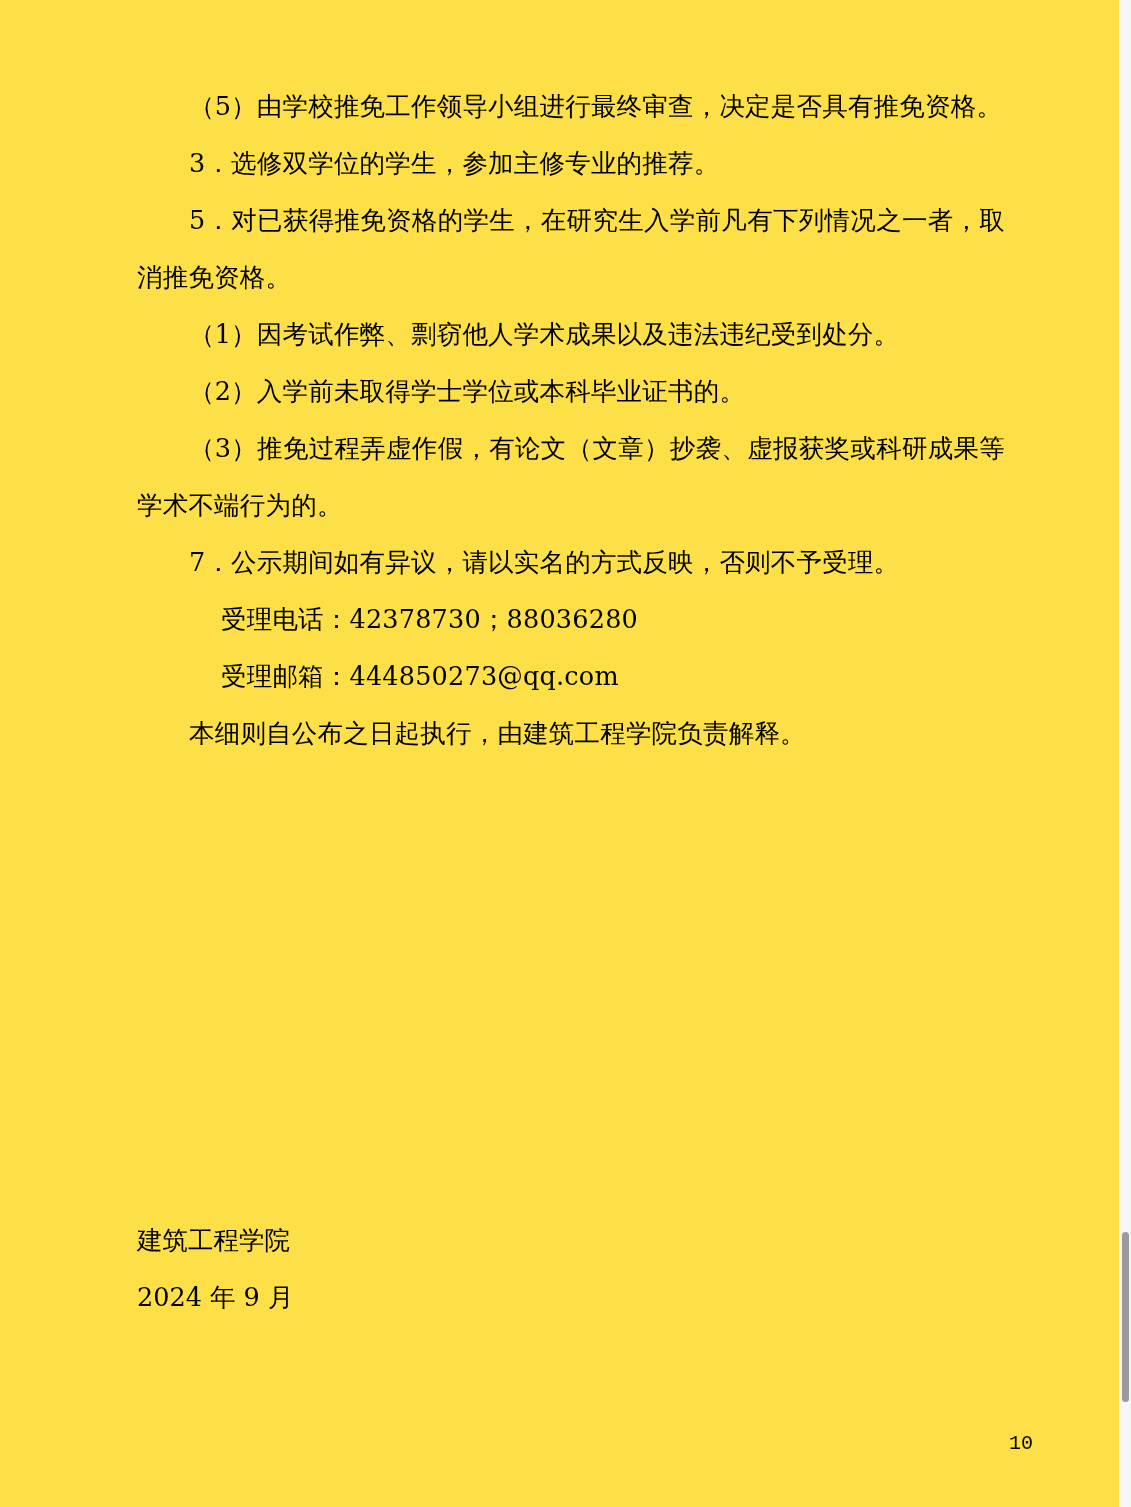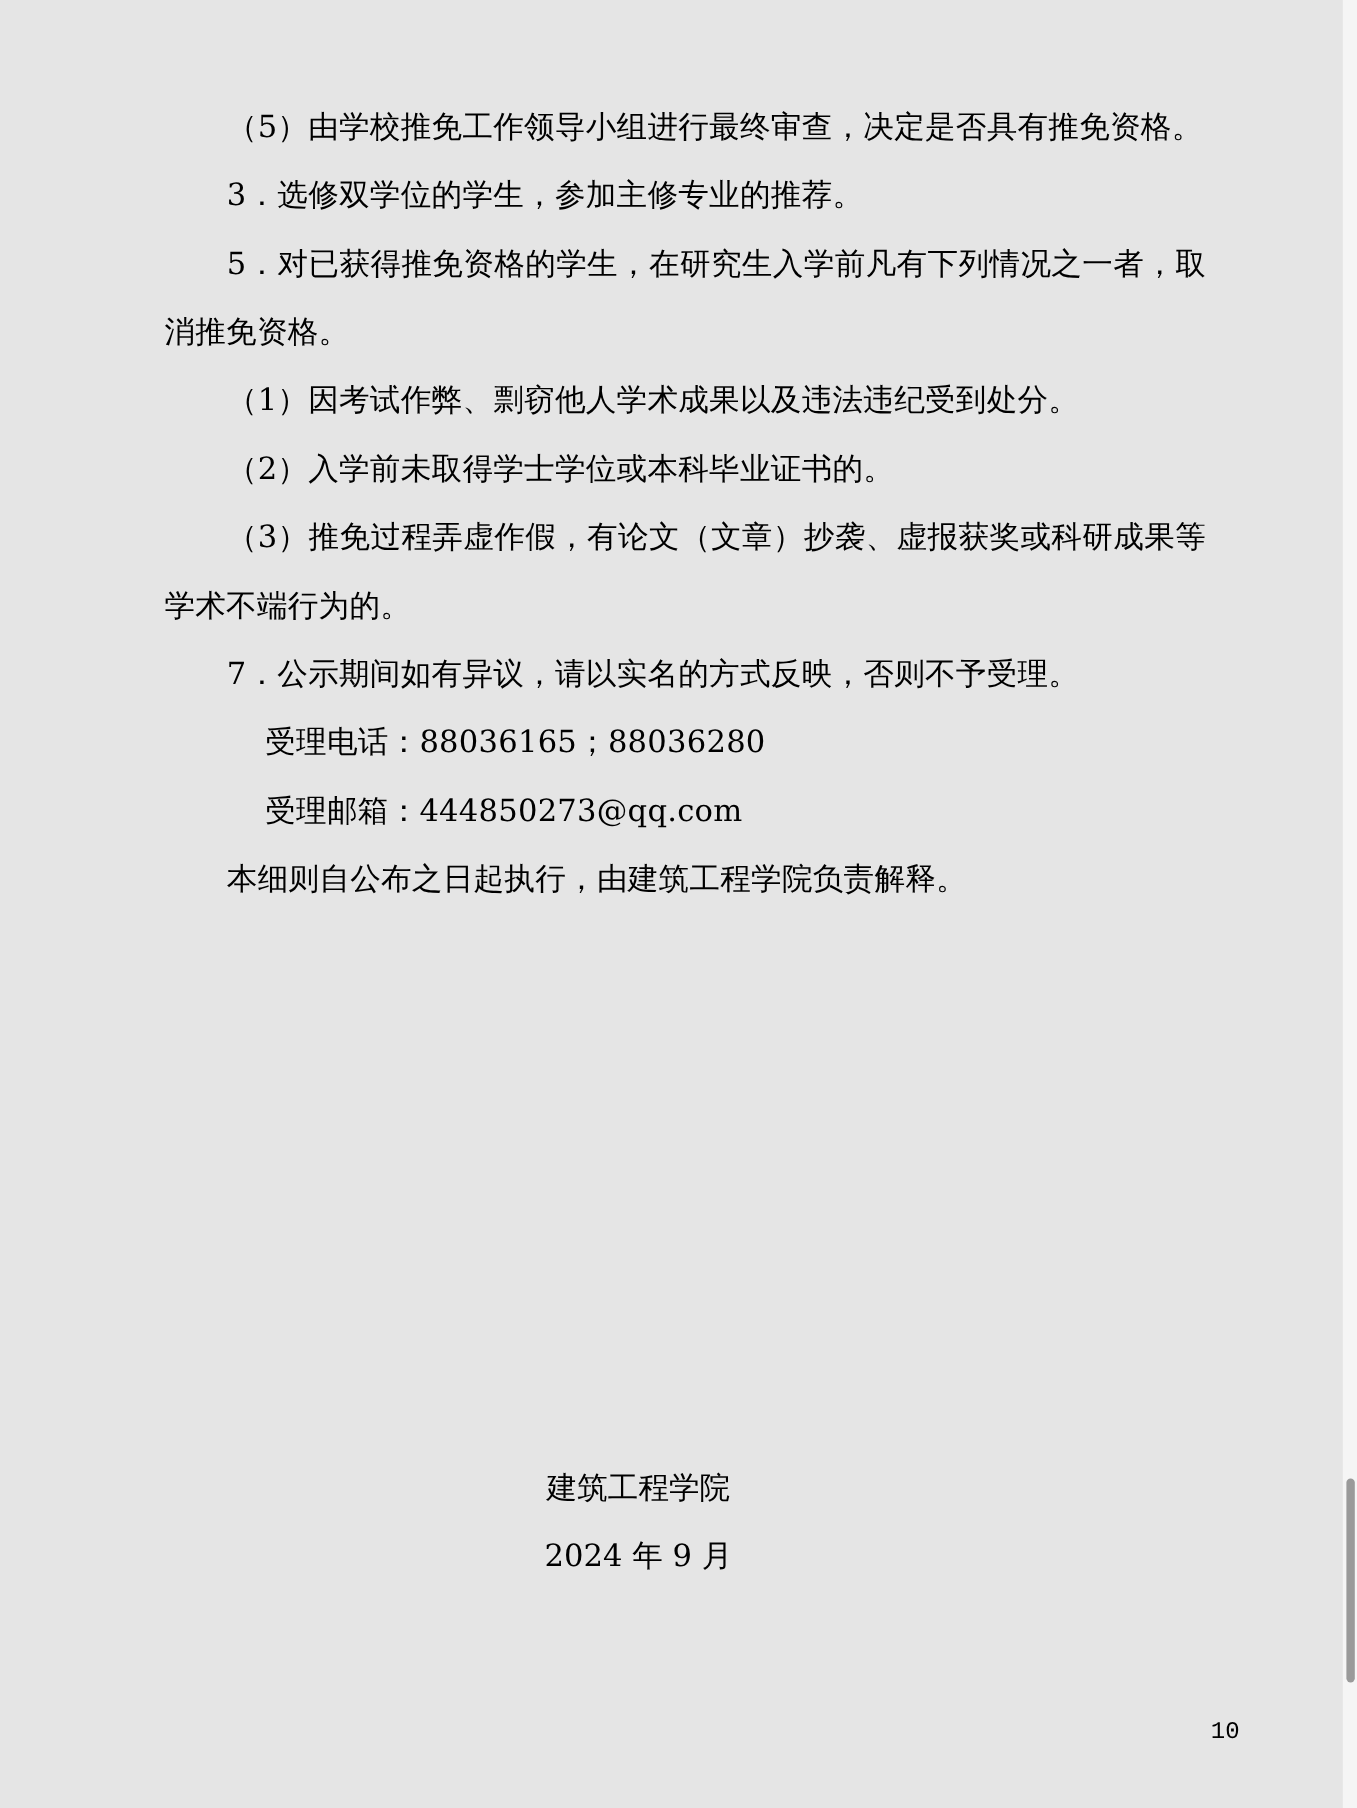--- a/index.html
+++ b/index.html
@@ -8,21 +8,21 @@
     background: #ffffff;
   }
   body {
     font-family: "DejaVu Serif", "Liberation Serif", serif;
     color: #000000;
   }
   .page {
     position: relative;
     width: 1131px;
     height: 1507px;
-    background: #e5e5e5;
+    background: #fde047;
     overflow: hidden;
     box-sizing: border-box;
   }
   .doc-body {
     position: absolute;
     left: 137px;
     top: 78px;
     width: 868px;
   }
   .para {
@@ -44,21 +44,21 @@
     left: 137px;
     top: 1212px;
     width: 868px;
     text-align: right;
   }
   .sig-line {
     font-size: 25.5px;
     line-height: 57px;
     margin: 0;
     padding-right: 78px;
-    text-align: center;
+    text-align: left;
   }
   .page-number {
     position: absolute;
     right: 98px;
     bottom: 52px;
     font-size: 20px;
     font-family: Liberation Mono, monospace;
     color: #000000;
     margin-left: 40px;
   }
@@ -86,21 +86,21 @@
 <div class="page">
 
   <div class="doc-body">
     <p class="para indent-2">（5）由学校推免工作领导小组进行最终审查，决定是否具有推免资格。</p>
     <p class="para indent-2">3．选修双学位的学生，参加主修专业的推荐。</p>
     <p class="para indent-2">5．对已获得推免资格的学生，在研究生入学前凡有下列情况之一者，取消推免资格。</p>
     <p class="para indent-2">（1）因考试作弊、剽窃他人学术成果以及违法违纪受到处分。</p>
     <p class="para indent-2">（2）入学前未取得学士学位或本科毕业证书的。</p>
     <p class="para indent-2">（3）推免过程弄虚作假，有论文（文章）抄袭、虚报获奖或科研成果等学术不端行为的。</p>
     <p class="para indent-2">7．公示期间如有异议，请以实名的方式反映，否则不予受理。</p>
-    <p class="para indent-sub">受理电话：88036165；88036280</p>
+    <p class="para indent-sub">受理电话：42378730；88036280</p>
     <p class="para indent-sub">受理邮箱：444850273@qq.com</p>
     <p class="para indent-2">本细则自公布之日起执行，由建筑工程学院负责解释。</p>
   </div>
 
   <div class="signature-block">
     <p class="sig-line">建筑工程学院</p>
     <p class="sig-line">2024 年 9 月</p>
   </div>
 
   <div class="page-number">10</div>

